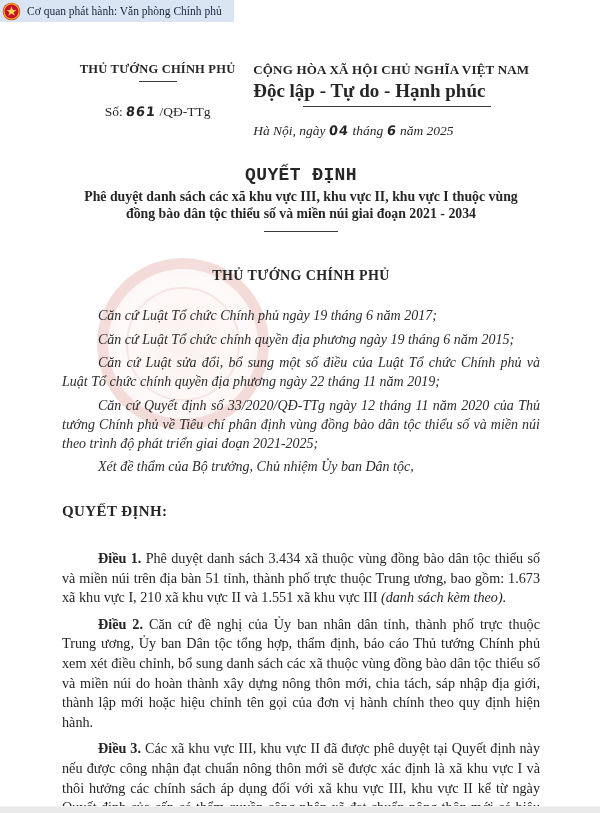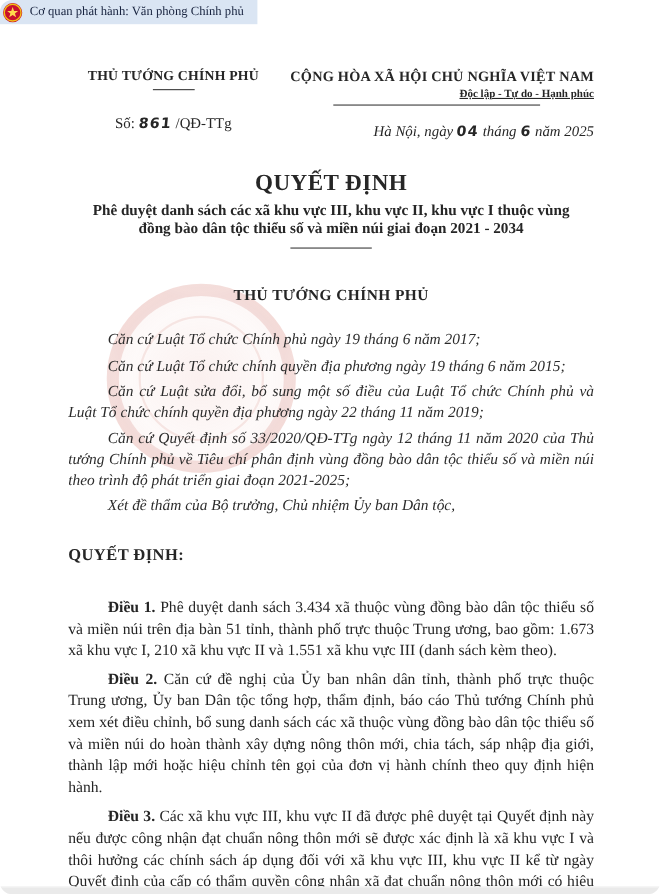--- a/index.html
+++ b/index.html
@@ -4,21 +4,20 @@
 <style>
   * { margin: 0; padding: 0; box-sizing: border-box; }
   body { background: #ffffff; }
   .screen {
     position: relative;
     width: 600px; height: 813px;
     background: #ffffff;
     overflow: hidden;
     font-family: "Liberation Serif", "DejaVu Serif", serif;
     color: #262626;
-    border-radius: 11px;
   }
   
   .topbar {
     position: absolute; top: 0; left: 0;
     height: 22px;
     display: flex; align-items: center; gap: 6px;
     background: #dae5f3;
     padding: 0 12px 0 2px;
     z-index: 3;
   }
@@ -46,45 +45,45 @@
     z-index: 0;
     pointer-events: none;
   }
   .stamp-inner {
     position: absolute; left: 18px; top: 18px;
     width: 114px; height: 114px;
     border-radius: 50%;
     border: 2px solid rgba(206,112,100,0.14);
   }
   .content { position: relative; z-index: 1; }
-  .italic { }
+  .italic { font-style: italic; }
   
   .doc-header { display: flex; }
   .header-left  { width: 40%; text-align: center; }
-  .header-right { width: 60%; text-align: right; }
+  .header-right { width: 60%; text-align: left; }
   .issuer   { font-size: 12.5px; font-weight: bold; letter-spacing: 0.2px; }
   .national { font-size: 13px;   font-weight: bold; letter-spacing: 0.2px; }
-  .motto    { font-size: 10px; font-weight: bold; margin-top: 2px; text-decoration: underline; }
+  .motto    { font-size: 19px; font-weight: bold; margin-top: 2px; }
   .rule { border-top: 1px solid #3a3a3a; }
   .rule-issuer { width: 38px;  margin: 4px auto 0; }
   .rule-motto  { width: 188px; margin: 4px auto 0; }
   .doc-number { font-size: 13.5px; margin-top: 22px; }
   .place-date { font-size: 13.5px; font-style: italic; margin-top: 16px; }
   .handwritten {
     font-family: "DejaVu Sans", sans-serif;
     font-weight: bold;
     font-style: normal;
     display: inline-block;
     transform: skewX(-6deg);
     letter-spacing: 1px;
     font-size: 13px;
   }
   
   .title-block { text-align: center; margin-top: 26px; }
-  .doc-kind { font-size: 21px; font-weight: bold; letter-spacing: 0.4px; }
+  .doc-kind { font-size: 18px; font-weight: bold; letter-spacing: 0.4px; font-family: Liberation Mono, monospace; }
   .doc-subject { font-size: 13.8px; font-weight: bold; line-height: 17px; }
   .doc-subject.first { margin-top: 3px; }
   .rule-title { width: 74px; margin: 9px auto 0; }
   
   .authority {
     text-align: center; font-weight: bold;
     font-size: 14px; letter-spacing: 0.4px;
     margin-top: 36px;
   }
   

